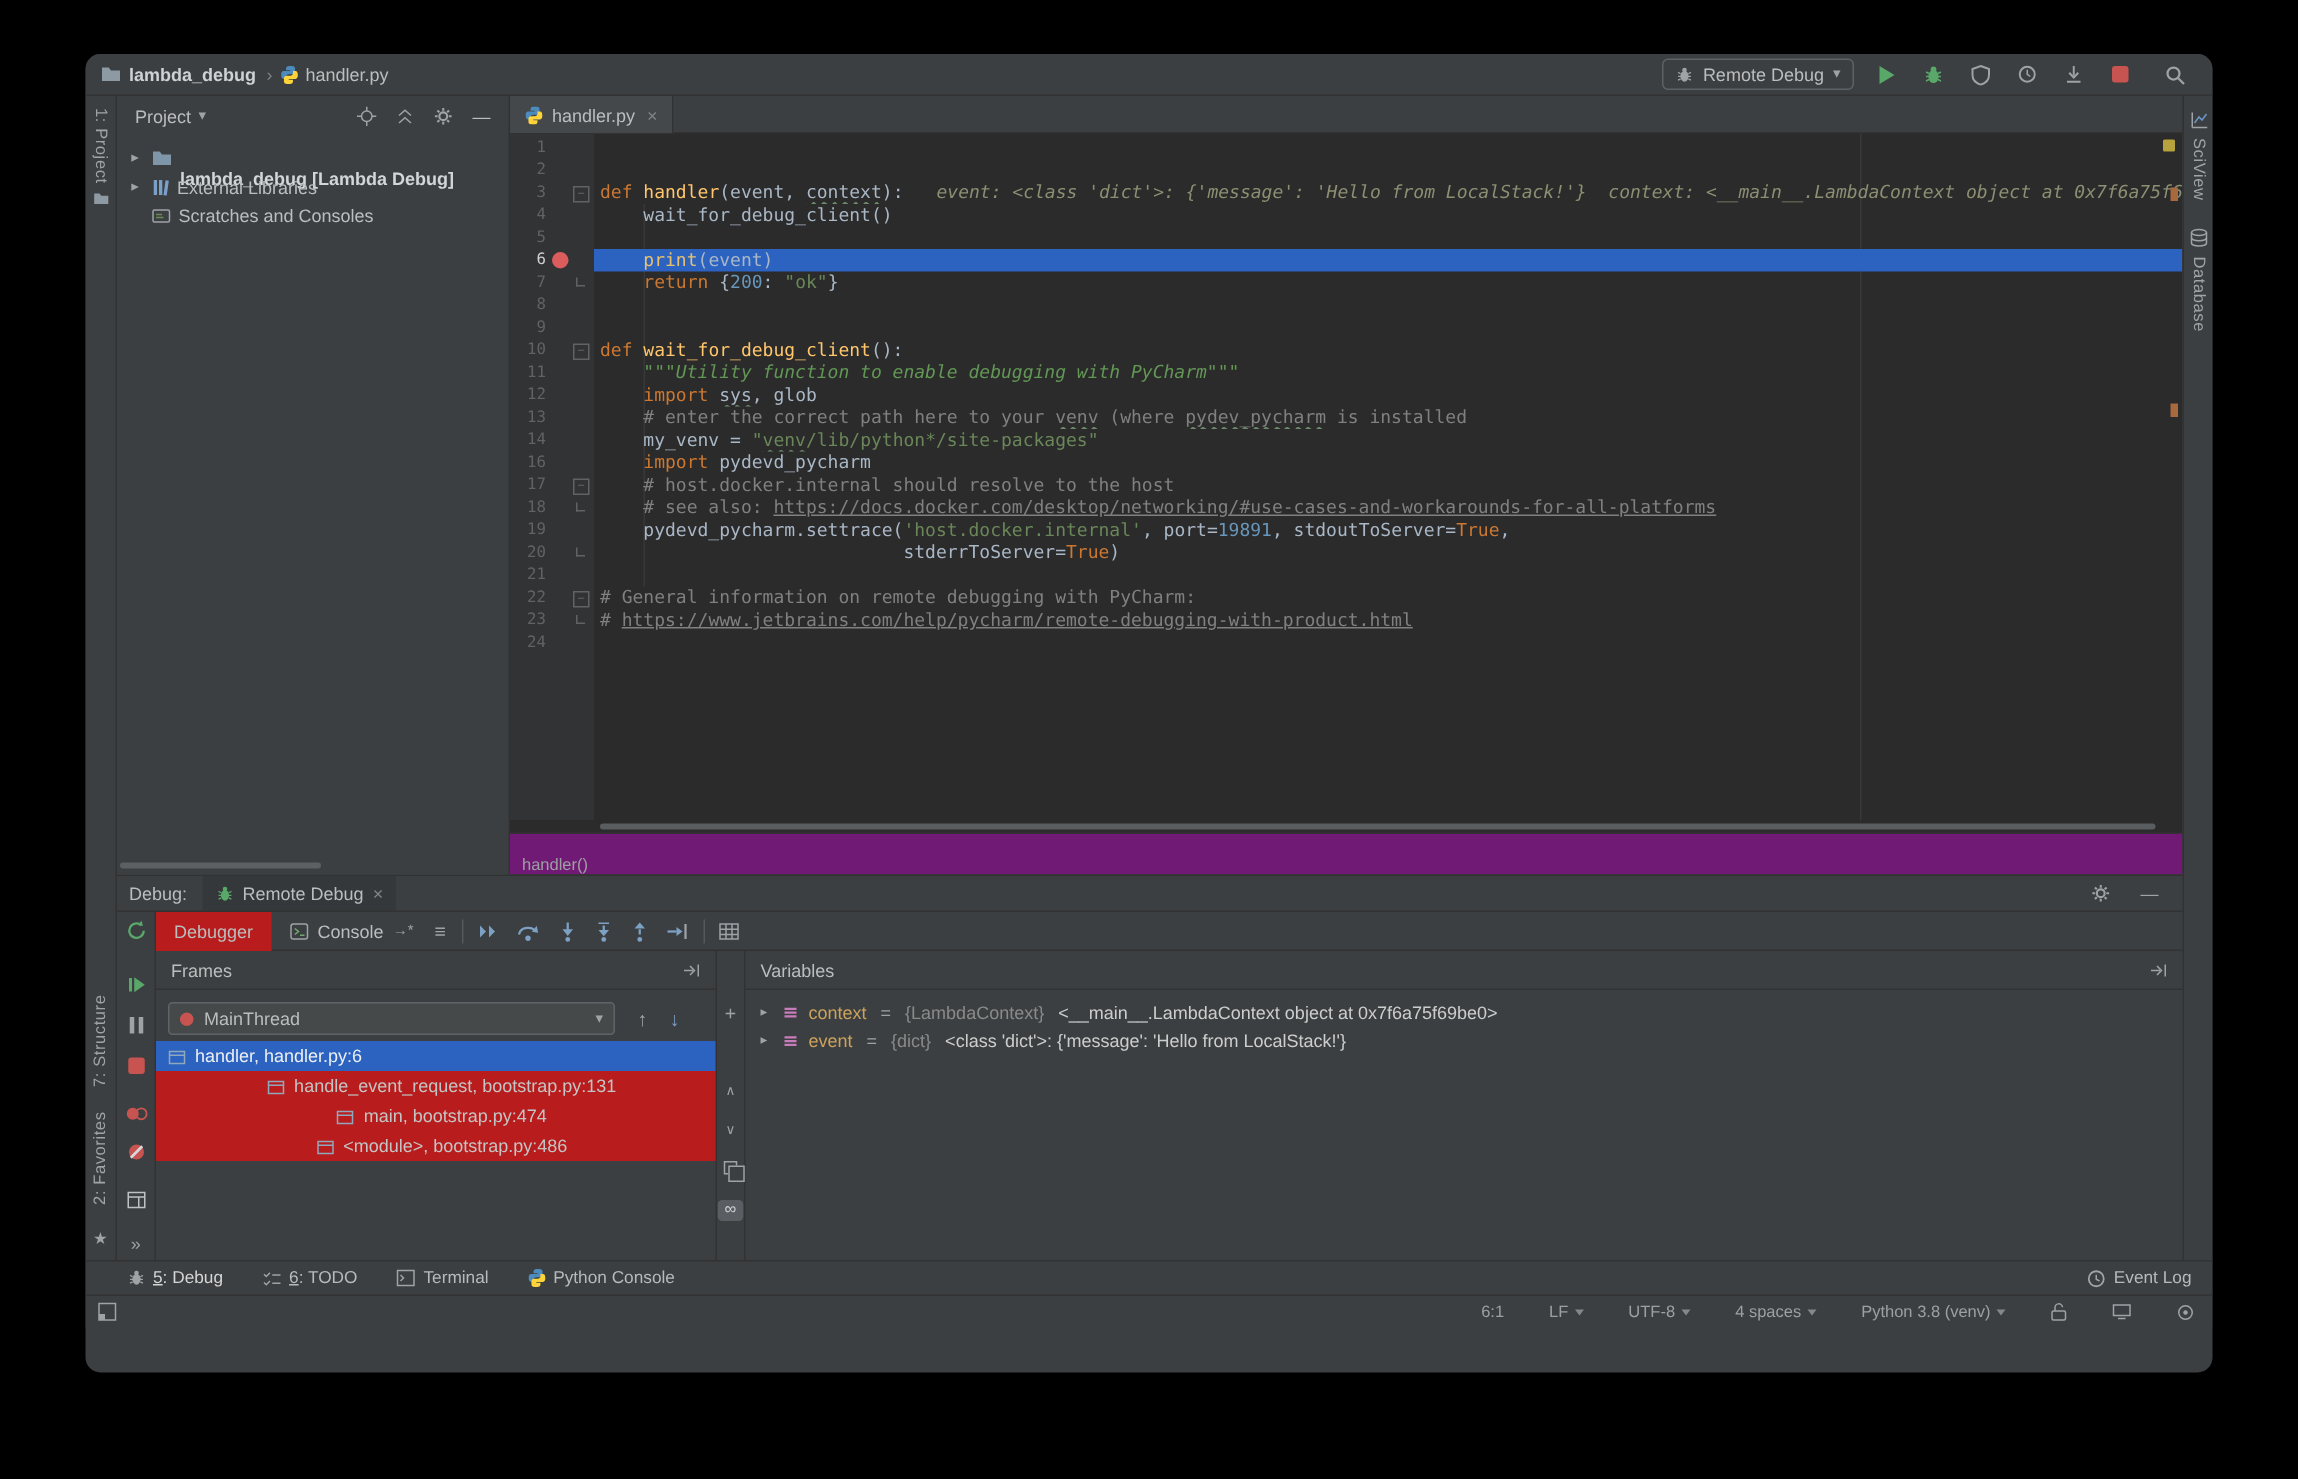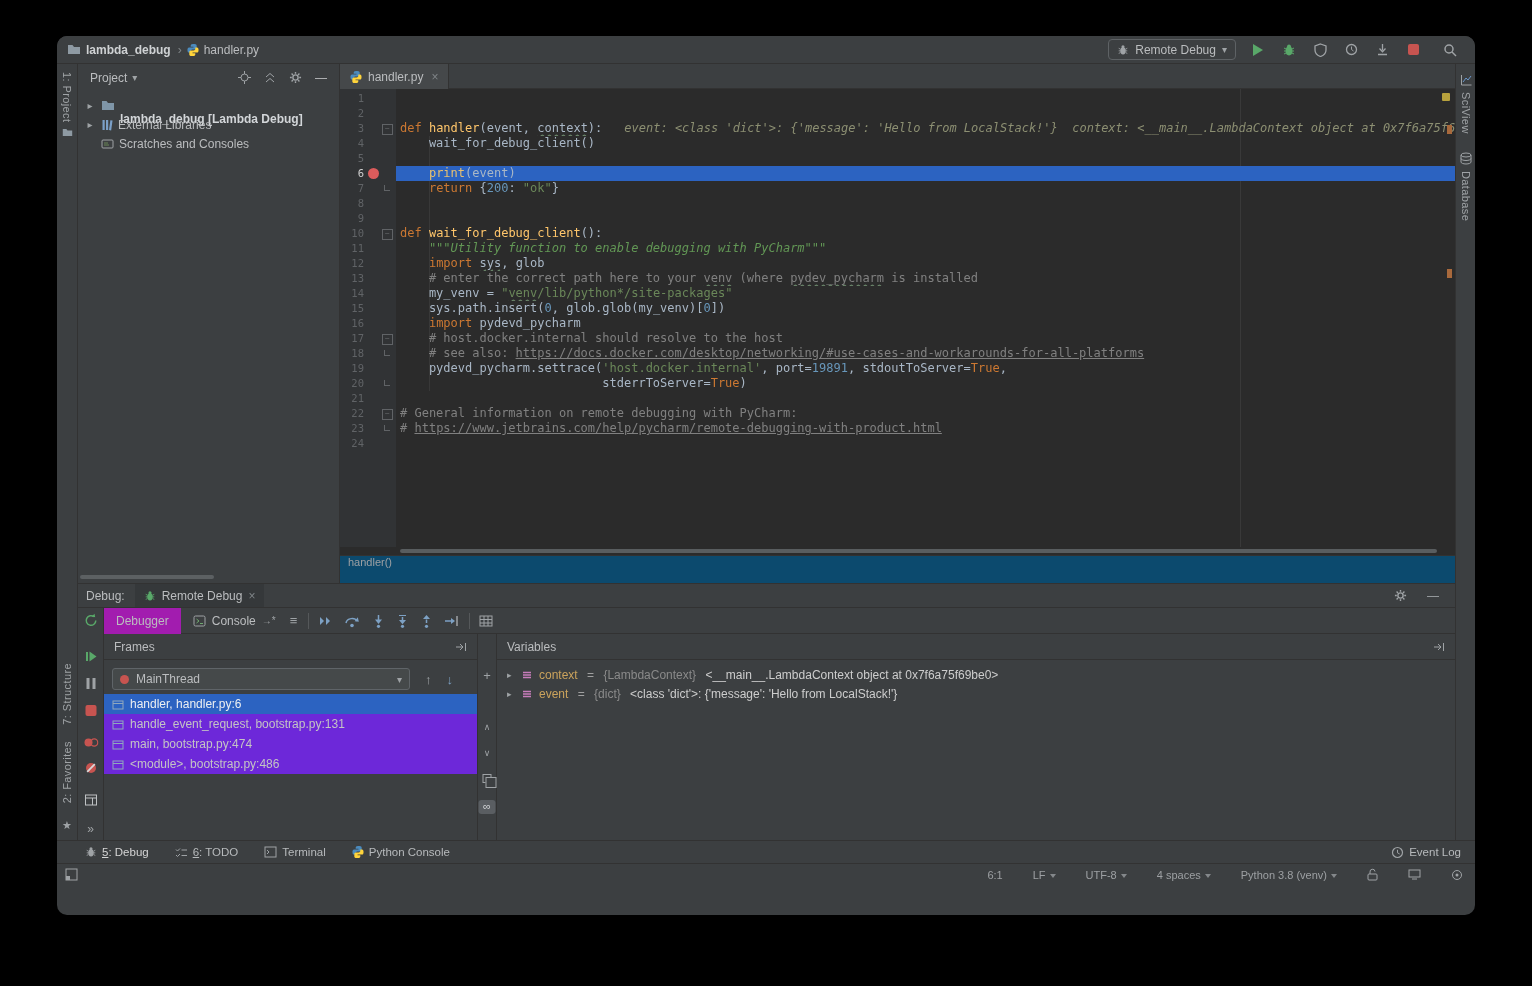--- a/index.html
+++ b/index.html
@@ -84,61 +84,61 @@
   .eline.exec .ln { color:#d0d0d0; }
   .k{color:#cc7832} .f{color:#ffc66b} .s{color:#6a8759} .c{color:#808080} .n{color:#6897bb}
   .p{color:#a9b7c6} .b{color:#e8c070} .d{color:#629755; font-style:italic}
   .l{text-decoration:underline}
   .u{text-decoration:underline; text-decoration-style:wavy; text-decoration-color:#6d8a6d; text-underline-offset:2px;}
   .hint { color:#8c8f72; font-style:italic; margin-left:22px; }
   .an-status { position:absolute; right:5px; top:4px; width:8px; height:8px; background:#b8a23d; border-radius:1px; }
   .smark { position:absolute; right:3px; width:5px; height:9px; background:#a8693c; }
   .hscroll { height:8px; flex:none; position:relative; background:#2b2b2b; }
   .hthumb { position:absolute; left:60px; top:2px; width:1037px; height:4px; background:#595d5f; border-radius:2px; }
-  .crumbs { height:28px; flex:none; background:#0c4a6e; border-top:1px solid #323232;
-            display:flex; align-items:flex-start; padding-left:8px; font-size:11px; color:#9da0a3; }
+  .crumbs { height:28px; flex:none; background:#701a75; border-top:1px solid #323232;
+            display:flex; align-items:flex-end; padding-left:8px; font-size:11px; color:#9da0a3; }
 
   
   .debug { height:257px; flex:none; border-top:1px solid #323232; background:#3c3f41;
            display:flex; flex-direction:column; }
   .debug-header { height:24px; flex:none; display:flex; align-items:center; padding-left:8px;
                   font-size:12px; color:#bbbdbf; border-bottom:1px solid #323232; }
   .debug-label { margin-right:10px; }
   .debug-tab { height:23px; display:flex; align-items:center; gap:6px; padding:0 9px; background:#35383a; }
   .debug-tab .close { color:#7f8487; }
   .dh-actions { margin-left:auto; display:flex; align-items:center; gap:20px; padding-right:16px; color:#9fa3a6; }
   .debug-main { flex:1; display:flex; min-height:0; }
   .dstrip { width:26px; flex:none; border-right:1px solid #323232; position:relative; }
   .sicon { position:absolute; left:50%; transform:translateX(-50%); display:flex; align-items:center; justify-content:center; }
   .pausebars { display:flex; gap:3px; } .pausebars i { display:block; width:3px; height:11px; background:#9fa3a6; }
   .more-g { color:#9fa3a6; font-size:12px; }
   .dcol { flex:1; display:flex; flex-direction:column; min-width:0; }
   .debug-toolbar { height:26px; flex:none; border-bottom:1px solid #323232; display:flex; align-items:center; }
   .dtab { height:26px; display:flex; align-items:center; gap:6px; padding:0 12px; font-size:12px; color:#bbbdbf; }
-  .dtab.active { background:#a21caf; }
+  .dtab.active { background:#b91c1c; }
   .console-mark { font-size:10px; color:#9fa3a6; }
   .dsep { width:1px; height:16px; background:#55585a; margin:0 9px; }
   .tstep { display:flex; align-items:center; gap:11px; }
   .menu-g { color:#9fa3a6; font-size:13px; margin:0 2px; }
   .debug-content { flex:1; display:flex; min-height:0; }
   .frames { width:374px; flex:none; border-right:1px solid #323232; display:flex; flex-direction:column; }
   .pane-header { height:26px; flex:none; border-bottom:1px solid #323232; display:flex; align-items:center;
                  padding:0 10px; font-size:12px; color:#bbbdbf; }
   .pane-header .pin { margin-left:auto; }
   .thread-row { margin-top:8px; display:flex; align-items:center; gap:15px; padding:0 8px; flex:none; }
   .thread-select { width:298px; height:22px; background:#45494a; border:1px solid #5f6468; border-radius:3px;
                    display:flex; align-items:center; gap:7px; padding:0 7px; font-size:12px; color:#bbbdbf; }
   .tdot { width:9px; height:9px; border-radius:50%; background:#c75450; }
   .thread-select .chev { margin-left:auto; }
   .arr-up { color:#9fa3a6; font-size:13px; } .arr-down { color:#7da1c4; font-size:13px; }
   .frame-list { margin-top:4px; }
   .frame-row { height:20px; display:flex; align-items:center; gap:6px; padding-left:8px;
                font-size:12px; color:#c4c4c4; white-space:pre; }
   .frame-row.selected { background:#2c63c1; color:#eceff1; }
-  .frame-row.lib { background:#6d28d9; }
+  .frame-row.lib { background:#b91c1c;justify-content:center; }
   .mini { width:19px; flex:none; border-right:1px solid #323232; position:relative; color:#9fa3a6; }
   .mini .plus { font-size:13px; } .mini .cup,.mini .cdn { font-size:9px; }
   .copy-ic { width:9px; height:9px; border:1px solid #9fa3a6; position:relative; }
   .copy-ic::after { content:''; position:absolute; left:2px; top:2px; width:9px; height:9px;
                     border:1px solid #9fa3a6; background:#3c3f41; }
   .inf-chip { width:17px; height:14px; background:#5a5e62; border-radius:3px; color:#d0d2d4;
               font-size:11px; line-height:13px; text-align:center; }
   .vars { flex:1; display:flex; flex-direction:column; min-width:0; }
   .var-list { padding-top:5px; }
   .var-row { height:19px; display:flex; align-items:center; gap:6px; padding-left:10px;
@@ -323,21 +323,20 @@
                 <div class="eline"><div class="gcell"><span class="ln">5</span><span class="bp"></span><span class="fold"></span></div><div class="ccell"></div></div>
                 <div class="eline exec"><div class="gcell"><span class="ln">6</span><span class="bp on"></span><span class="fold"></span></div><div class="ccell"><span class="p">    </span><span class="b">print</span><span class="p">(event)</span></div></div>
                 <div class="eline"><div class="gcell"><span class="ln">7</span><span class="bp"></span><span class="fold end"></span></div><div class="ccell"><span class="p">    </span><span class="k">return</span><span class="p"> {</span><span class="n">200</span><span class="p">: </span><span class="s">"ok"</span><span class="p">}</span></div></div>
                 <div class="eline"><div class="gcell"><span class="ln">8</span><span class="bp"></span><span class="fold"></span></div><div class="ccell"></div></div>
                 <div class="eline"><div class="gcell"><span class="ln">9</span><span class="bp"></span><span class="fold"></span></div><div class="ccell"></div></div>
                 <div class="eline"><div class="gcell"><span class="ln">10</span><span class="bp"></span><span class="fold minus"></span></div><div class="ccell"><span class="k">def </span><span class="f">wait_for_debug_client</span><span class="p">():</span></div></div>
                 <div class="eline"><div class="gcell"><span class="ln">11</span><span class="bp"></span><span class="fold"></span></div><div class="ccell"><span class="d">    """Utility function to enable debugging with PyCharm"""</span></div></div>
                 <div class="eline"><div class="gcell"><span class="ln">12</span><span class="bp"></span><span class="fold"></span></div><div class="ccell"><span class="p">    </span><span class="k">import</span><span class="p"> </span><span class="p u">sys</span><span class="p">, glob</span></div></div>
                 <div class="eline"><div class="gcell"><span class="ln">13</span><span class="bp"></span><span class="fold"></span></div><div class="ccell"><span class="c">    # enter the correct path here to your </span><span class="c u">venv</span><span class="c"> (where </span><span class="c u">pydev_pycharm</span><span class="c"> is installed</span></div></div>
                 <div class="eline"><div class="gcell"><span class="ln">14</span><span class="bp"></span><span class="fold"></span></div><div class="ccell"><span class="p">    my_venv = </span><span class="s">"</span><span class="s u">venv</span><span class="s">/lib/python*/site-packages"</span></div></div>
-                <div class="eline"><div class="gcell"><span class="ln">15</span><span class="bp"></span><span class="fold"></span></div><div class="ccell"><span class="p">    sys.path.insert(</span><span class="n">0</span><span class="p">, glob.glob(my_venv)[</span><span class="n">0</span><span class="p">])</span></div></div>
                 <div class="eline"><div class="gcell"><span class="ln">16</span><span class="bp"></span><span class="fold"></span></div><div class="ccell"><span class="p">    </span><span class="k">import</span><span class="p"> pydevd_pycharm</span></div></div>
                 <div class="eline"><div class="gcell"><span class="ln">17</span><span class="bp"></span><span class="fold minus"></span></div><div class="ccell"><span class="c">    # host.docker.internal should resolve to the host</span></div></div>
                 <div class="eline"><div class="gcell"><span class="ln">18</span><span class="bp"></span><span class="fold end"></span></div><div class="ccell"><span class="c">    # see also: </span><span class="c l">https://docs.docker.com/desktop/networking/#use-cases-and-workarounds-for-all-platforms</span></div></div>
                 <div class="eline"><div class="gcell"><span class="ln">19</span><span class="bp"></span><span class="fold"></span></div><div class="ccell"><span class="p">    pydevd_pycharm.settrace(</span><span class="s">'host.docker.internal'</span><span class="p">, port=</span><span class="n">19891</span><span class="p">, stdoutToServer=</span><span class="k">True</span><span class="p">,</span></div></div>
                 <div class="eline"><div class="gcell"><span class="ln">20</span><span class="bp"></span><span class="fold end"></span></div><div class="ccell"><span class="p">                            stderrToServer=</span><span class="k">True</span><span class="p">)</span></div></div>
                 <div class="eline"><div class="gcell"><span class="ln">21</span><span class="bp"></span><span class="fold"></span></div><div class="ccell"></div></div>
                 <div class="eline"><div class="gcell"><span class="ln">22</span><span class="bp"></span><span class="fold minus"></span></div><div class="ccell"><span class="c"># General information on remote debugging with PyCharm:</span></div></div>
                 <div class="eline"><div class="gcell"><span class="ln">23</span><span class="bp"></span><span class="fold end"></span></div><div class="ccell"><span class="c"># </span><span class="c l">https://www.jetbrains.com/help/pycharm/remote-debugging-with-product.html</span></div></div>
                 <div class="eline"><div class="gcell"><span class="ln">24</span><span class="bp"></span><span class="fold"></span></div><div class="ccell"></div></div>
               </div>

